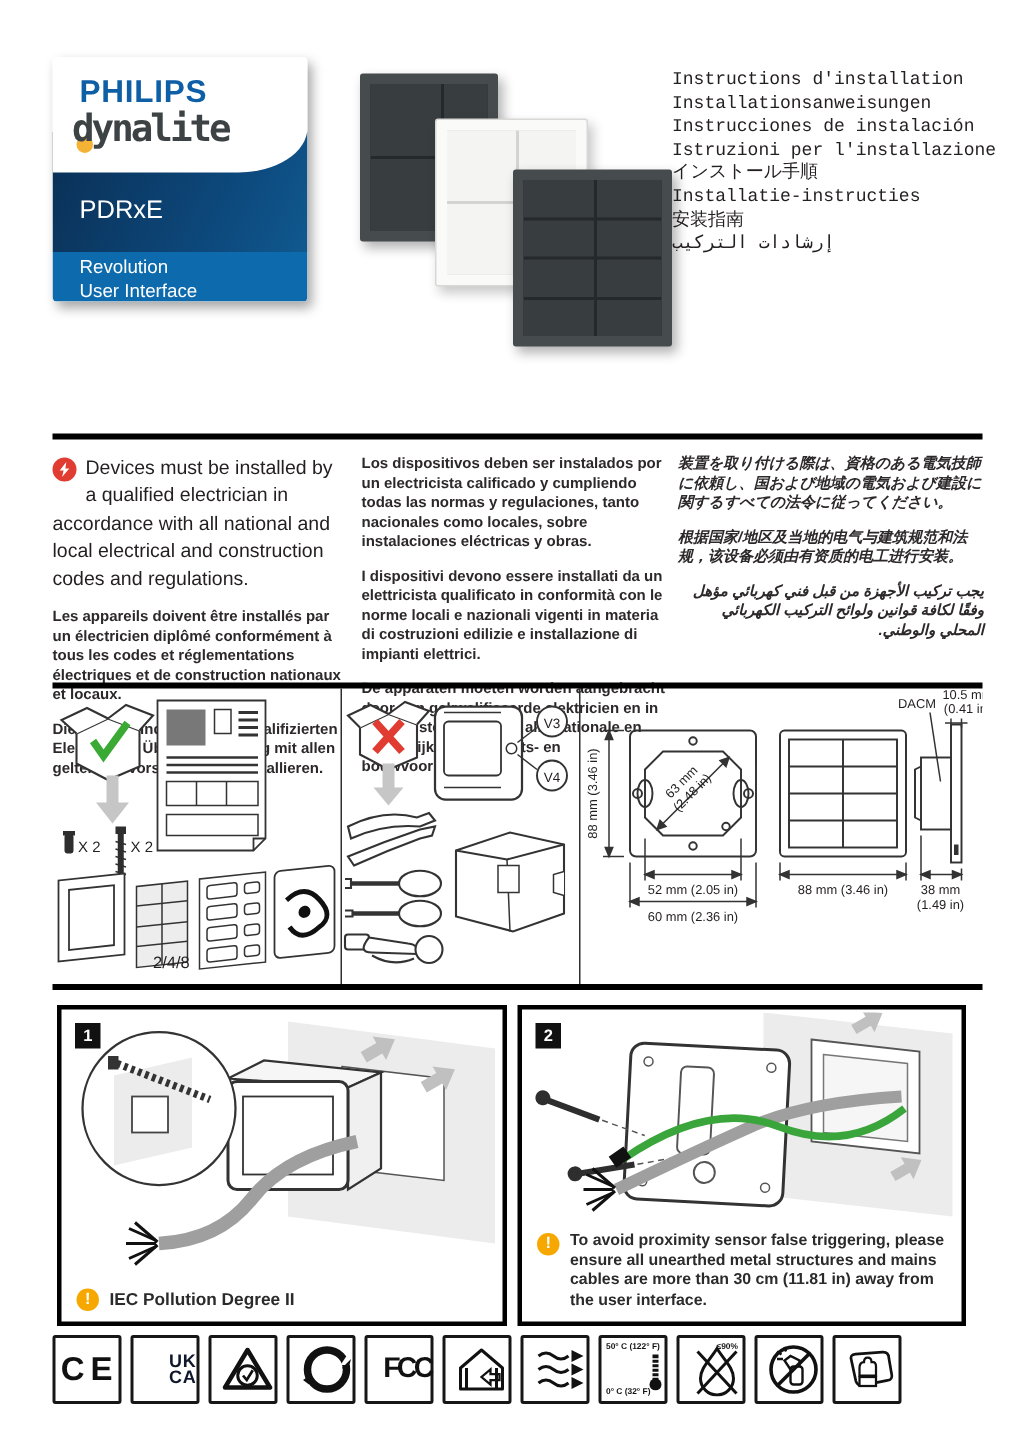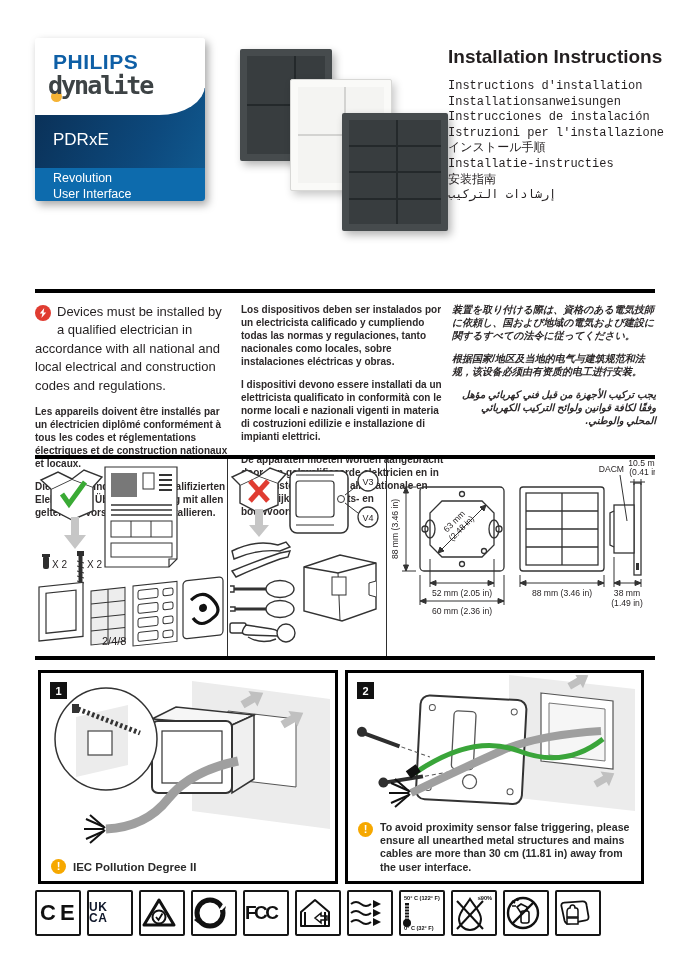--- a/index.html
+++ b/index.html
@@ -75,21 +75,21 @@
          font-size:11px;font-weight:bold;display:flex;align-items:center;justify-content:center;z-index:4;}
   .note{position:absolute;left:10px;right:8px;bottom:7px;display:flex;gap:7px;align-items:flex-start;z-index:4;}
   .bang{flex:0 0 15px;width:15px;height:15px;border-radius:50%;background:#f6a800;color:#fff;
         font-weight:bold;font-size:11px;line-height:15px;text-align:center;margin-top:1px;}
   .note-text{font-size:10.6px;font-weight:bold;line-height:1.26;color:#2b2b2b;}
   .step-1 .note-text{font-size:11.5px;padding-top:2px;}
 
   
   .certs{position:absolute;left:35px;top:890px;display:flex;gap:6px;}
   .cert{width:46px;height:46px;border:2.5px solid #161616;border-radius:2px;box-sizing:border-box;
-        background:#fff;display:flex;align-items:center;justify-content:flex-start;position:relative;}
+        background:#fff;display:flex;align-items:center;justify-content:flex-end;position:relative;}
   .ce-txt{font-size:22px;font-weight:bold;letter-spacing:4px;padding-left:3px;color:#111;}
   .ukca-txt{font-size:12px;font-weight:800;line-height:.92;text-align:center;letter-spacing:.5px;color:#0f172a;}
   .fcc-txt{font-size:19px;font-weight:800;letter-spacing:-2.5px;color:#111;}
   .tiny{position:absolute;font-size:5.6px;font-weight:bold;color:#111;}
 </style>
 </head>
 <body>
 
 <div class="page">
 
@@ -132,21 +132,20 @@
           <div></div>
           <div></div>
           <div></div>
           <div></div>
           <div></div>
         </div>
     </div>
   </div>
 
   <div class="hdr">
-    <h1 class="hdr-title">Installation Instructions</h1>
     <div class="hdr-line">Instructions d'installation</div>
     <div class="hdr-line">Installationsanweisungen</div>
     <div class="hdr-line">Instrucciones de instalación</div>
     <div class="hdr-line">Istruzioni per l'installazione</div>
     <div class="hdr-line">インストール手順</div>
     <div class="hdr-line">Installatie-instructies</div>
     <div class="hdr-line">安装指南</div>
     <div class="hdr-line">إرشادات التركيب</div>
   </div>
 

